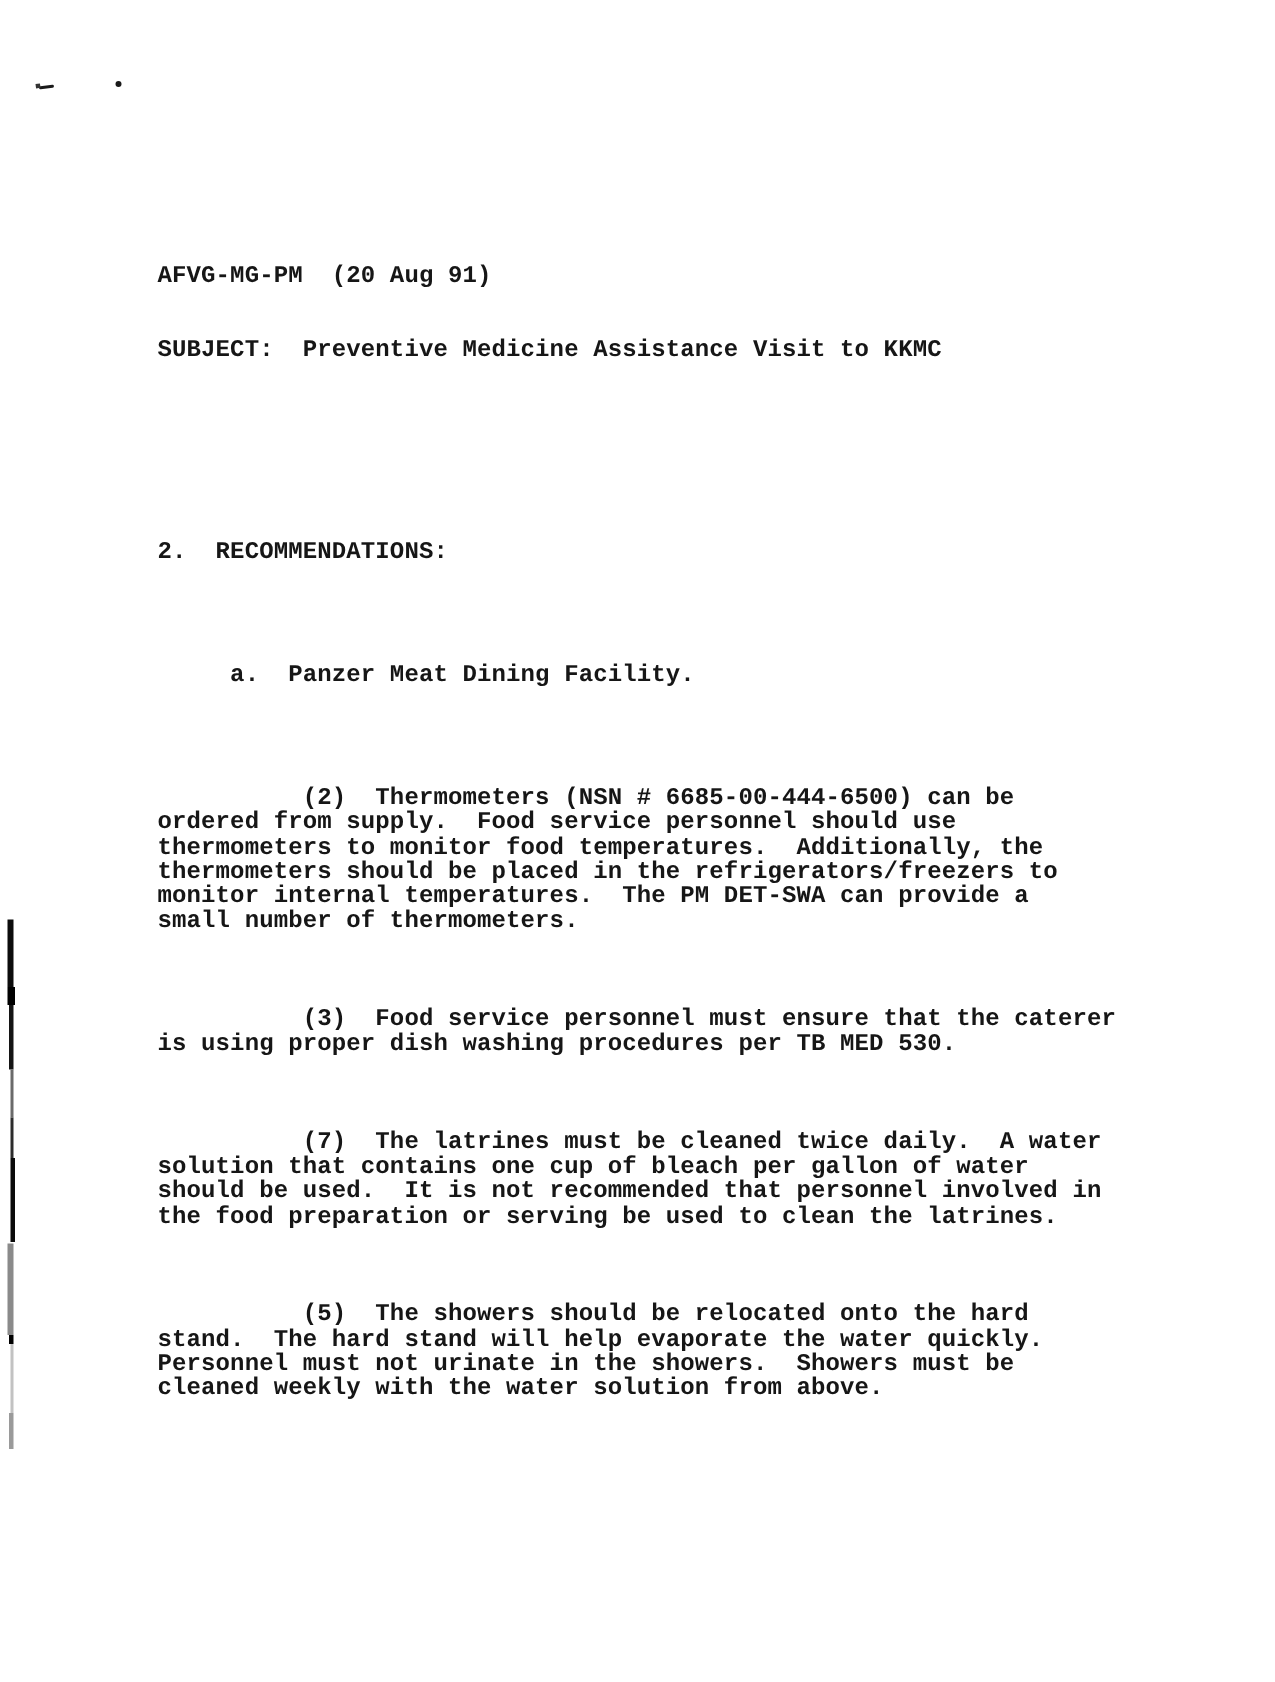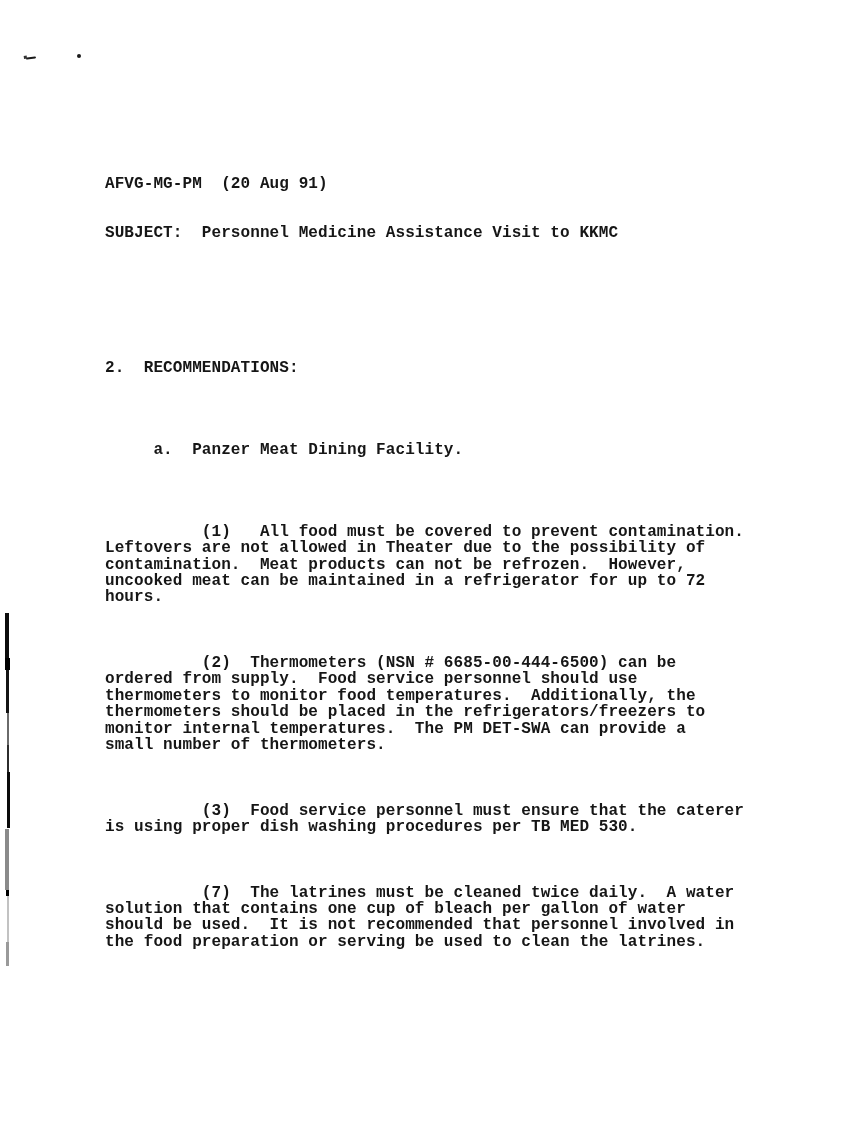--- a/index.html
+++ b/index.html
@@ -66,44 +66,43 @@
   <div class="streak s8"></div>
   <div class="streak s9"></div>
   <div class="streak s10"></div>
   <div class="streak s11"></div>
   <div class="streak s12"></div>
 
   <div class="doc">
 
     <div class="block header">
       <div>AFVG-MG-PM  (20 Aug 91)</div>
-      <div>SUBJECT:  Personnel Medicine Assistance Visit to KKMC</div>
+      <div>SUBJECT:  Preventive Medicine Assistance Visit to KKMC</div>
     </div>
 
     <div class="block">2.  RECOMMENDATIONS:</div>
 
     <div class="block">     a.  Panzer Meat Dining Facility.</div>
 
-    <div class="block">          (1)   All food must be covered to prevent contamination.
-Leftovers are not allowed in Theater due to the possibility of
-contamination.  Meat products can not be refrozen.  However,
-uncooked meat can be maintained in a refrigerator for up to 72
-hours.</div>
     <div class="block">          (2)  Thermometers (NSN # 6685-00-444-6500) can be
 ordered from supply.  Food service personnel should use
 thermometers to monitor food temperatures.  Additionally, the
 thermometers should be placed in the refrigerators/freezers to
 monitor internal temperatures.  The PM DET-SWA can provide a
 small number of thermometers.</div>
     <div class="block">          (3)  Food service personnel must ensure that the caterer
 is using proper dish washing procedures per TB MED 530.</div>
     <div class="block">          (7)  The latrines must be cleaned twice daily.  A water
 solution that contains one cup of bleach per gallon of water
 should be used.  It is not recommended that personnel involved in
 the food preparation or serving be used to clean the latrines.</div>
+    <div class="block">          (5)  The showers should be relocated onto the hard
+stand.  The hard stand will help evaporate the water quickly.
+Personnel must not urinate in the showers.  Showers must be
+cleaned weekly with the water solution from above.</div>
     <div class="block">          (6)  The soakage pit is a nuisance and health hazard.
 The area around the pit needs to be policed and cleaned.  If use
 of the pit is continued, it should be pumped by an SST as often
 as necessary (minimum daily) to prevent over flow.</div>
     
     
 
     
 
     

